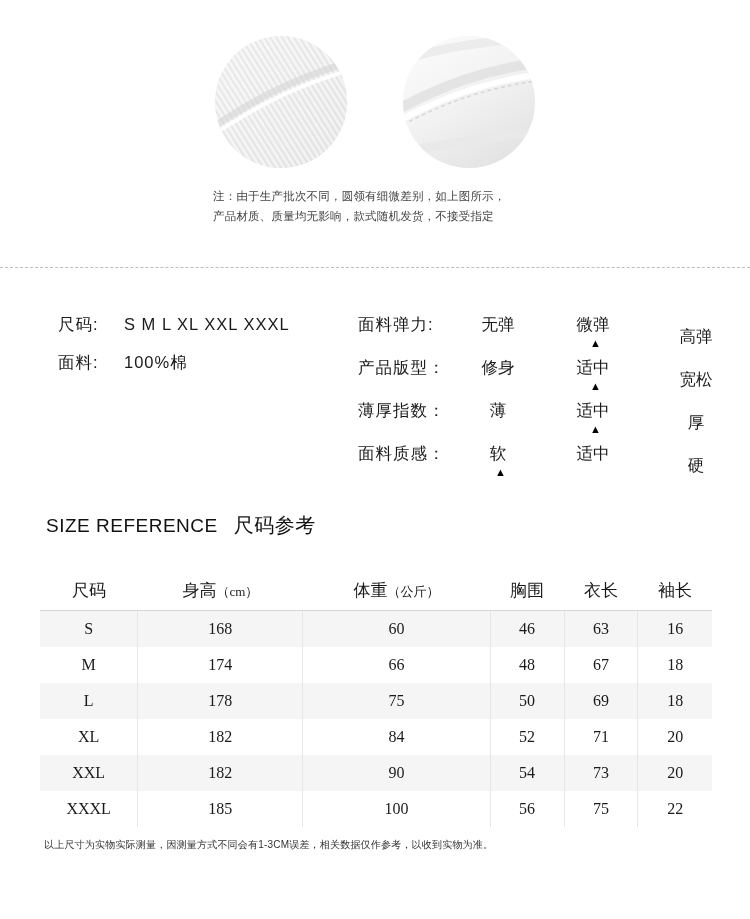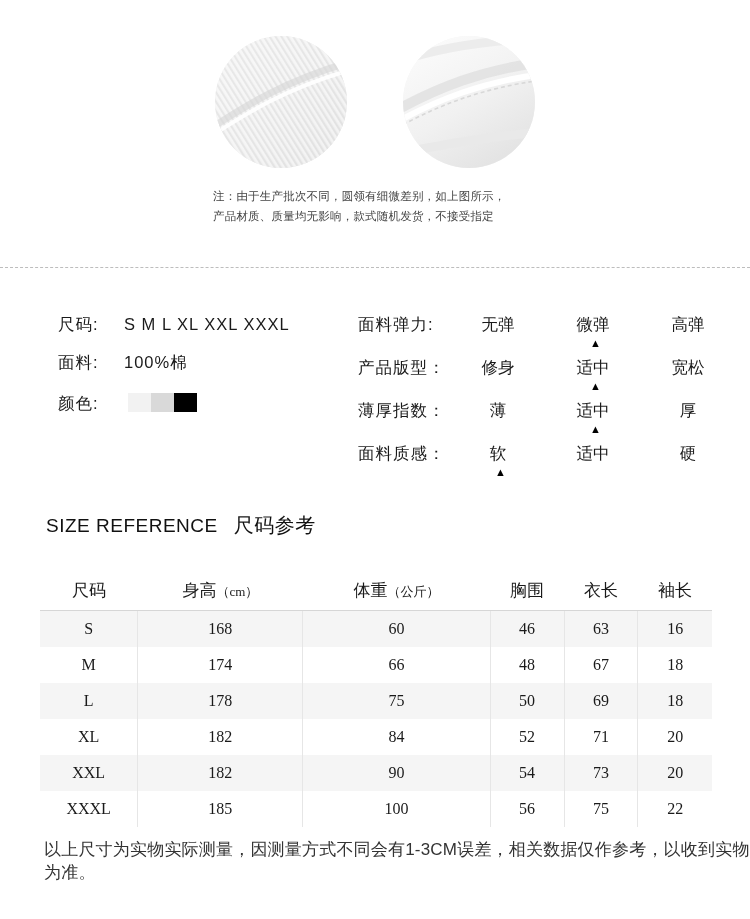--- a/index.html
+++ b/index.html
@@ -118,21 +118,21 @@
   .attr-opt {
     position: absolute;
     top: 6px;
     font-size: 16.5px;
     color: #1a1a1a;
     text-align: center;
     width: 60px;
   }
   .attr-opt.o1 { left: 110px; }
   .attr-opt.o2 { left: 205px; text-align: center; }
-  .attr-opt.o3 { left: 300px; }
+  .attr-opt.o3 { left: 308px; margin-top: 12px; }
   .marker {
     position: absolute;
     font-size: 11px;
     color: #000;
     line-height: 1;
   }
 
   
   .size-ref-title {
     position: absolute;
@@ -183,21 +183,21 @@
     border-right: none;
   }
   table.size-table tbody tr td:first-child {
     font-size: 16px;
   }
 
   .table-note {
     position: absolute;
     left: 44px;
     top: 838px;
-    font-size: 17px;
+    font-size: 10px;
     color: #333;
     letter-spacing: 0.2px;
   }
 </style>
 </head>
 <body>
 
 <div class="detail-photos">
   <div class="photo-circle">
     <svg class="fabric" viewBox="0 0 132 132" preserveAspectRatio="none">
@@ -245,28 +245,20 @@
 
   <div class="spec-left">
     <div class="spec-row">
       <span class="spec-label">尺码:</span>
       <span class="spec-value">S  M  L  XL  XXL  XXXL</span>
     </div>
     <div class="spec-row">
       <span class="spec-label">面料:</span>
       <span class="spec-value">100%棉</span>
     </div>
-    <div class="spec-row">
-      <span class="spec-label">颜色:</span>
-      <span class="color-swatches">
-        <span class="swatch" style="background: rgb(242, 242, 242);"></span>
-        <span class="swatch" style="background: rgb(217, 217, 217);"></span>
-        <span class="swatch" style="background: rgb(0, 0, 0);"></span>
-      </span>
-    </div>
   </div>
 
   <div class="spec-right">
     <div class="attr-row">
       <span class="attr-name">面料弹力:</span>
       <span class="attr-opt o1">无弹</span>
       <span class="attr-opt o2">微弹</span>
       <span class="attr-opt o3">高弹</span>
       <span class="marker" style="left:232px; top:30px;">▲</span>
     </div>

